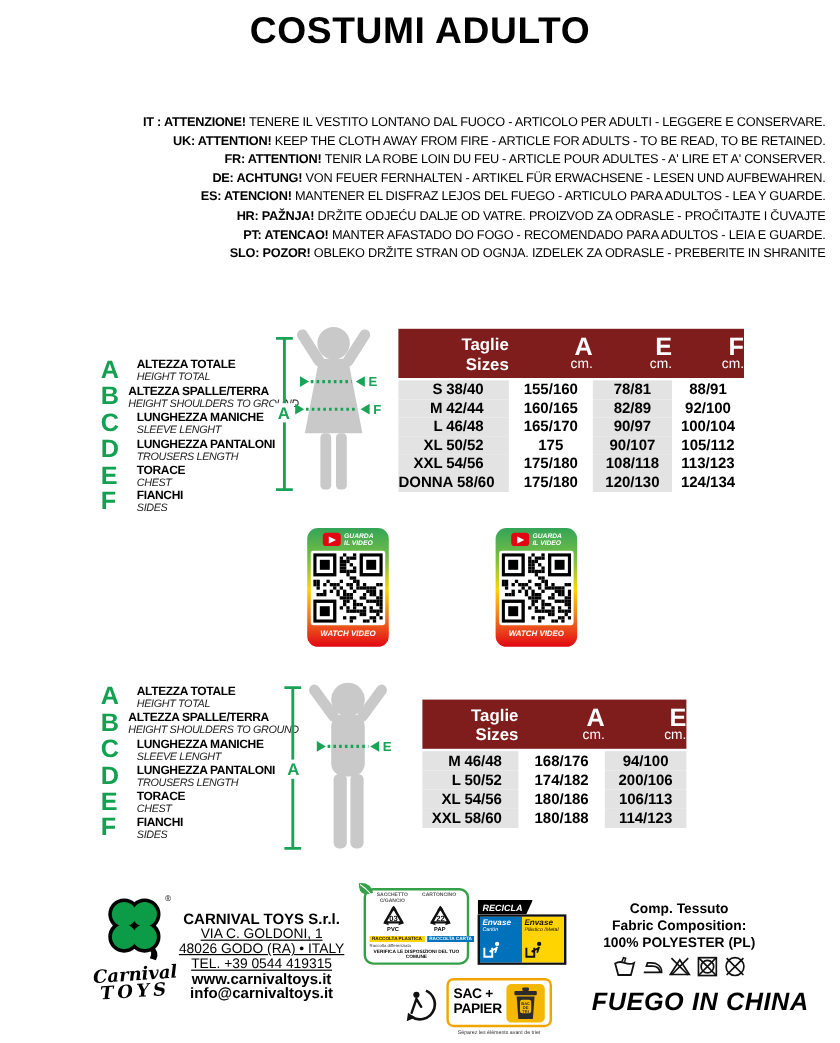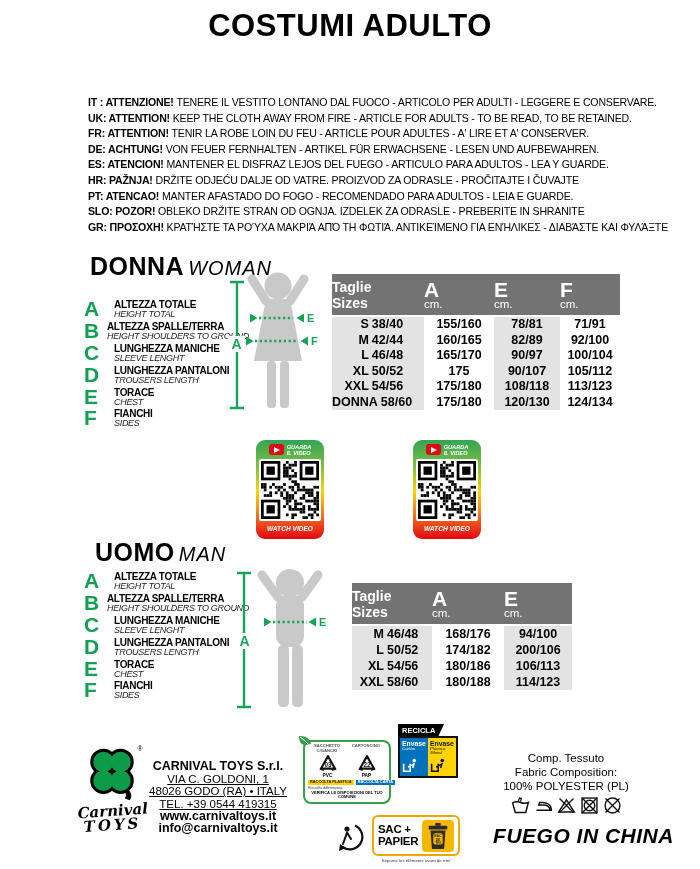--- a/index.html
+++ b/index.html
@@ -5,21 +5,21 @@
   html,body{margin:0;padding:0;background:#fff;}
   .page{position:relative;width:700px;height:869px;background:#fff;overflow:hidden;
         font-family:"Liberation Sans",sans-serif;color:#000;}
   
   .title{position:absolute;top:8px;left:0;width:700px;text-align:center;
          font-size:31px;font-weight:800;letter-spacing:.5px;}
   .subtitle{position:absolute;top:46px;left:0;width:700px;text-align:center;
             font-size:23px;font-style:italic;font-weight:500;letter-spacing:2px;word-spacing:9px;}
   
   .warnings{position:absolute;top:95px;left:88px;width:600px;}
-  .warning-line{font-size:10.6px;line-height:15.6px;letter-spacing:-.2px;white-space:nowrap;}
+  .warning-line{font-size:10.6px;line-height:15.6px;letter-spacing:-.2px;white-space:nowrap;text-align:right;}
   .warning-line b{font-weight:800;}
   
   .section-head{position:absolute;font-size:25px;font-weight:800;letter-spacing:.5px;}
   .section-head .en{font-style:italic;font-weight:400;font-size:20px;margin-left:4px;letter-spacing:1px;}
   #head-woman{left:90px;top:252px;}
   #head-man{left:95px;top:538px;}
   
   .measures{position:absolute;width:165px;}
   #measures-woman{left:84px;top:299px;}
   #measures-man{left:84px;top:571px;}
@@ -32,21 +32,21 @@
   #figure-woman{left:200px;top:270px;width:130px;height:150px;}
   #figure-man{left:228px;top:565px;width:130px;height:150px;}
   .fig-letter{fill:#17A457;font-weight:800;font-size:14px;text-anchor:middle;
               font-family:"Liberation Sans",sans-serif;}
   .fig-letter-sm{fill:#17A457;font-weight:800;font-size:11px;
               font-family:"Liberation Sans",sans-serif;}
   
   .size-table{position:absolute;}
   #woman-table{left:332px;top:274px;width:288px;}
   #man-table{left:352px;top:583px;width:220px;}
-  .t-head{display:flex;background:#737373;color:#fff;text-align:left;height:41px;}
+  .t-head{display:flex;background:#7f1d1d;color:#fff;text-align:right;height:41px;}
   .t-hcell{display:flex;flex-direction:column;justify-content:center;}
   .h-big{font-size:21px;font-weight:800;line-height:19px;}
   .h-cm{font-size:11.5px;line-height:11px;}
   .h-sm{font-size:14px;font-weight:700;line-height:16px;}
   .t-body{margin-top:2px;}
   .t-row{display:flex;}
   #woman-table .t-row{height:15.5px;}
   #man-table .t-row{height:16px;}
   .t-cell{text-align:center;font-size:12.5px;font-weight:700;line-height:15.5px;}
   #man-table .t-cell{line-height:16px;}
@@ -88,67 +88,63 @@
   .mobius{width:24px;height:19px;display:block;margin:0 auto;}
   .mob-num{font-size:8px;font-weight:800;text-anchor:middle;fill:#111;
            font-family:"Liberation Sans",sans-serif;}
   .loop-mat{font-size:4.8px;font-weight:800;line-height:5px;}
   .eco-tags{display:flex;justify-content:space-between;margin-top:1.5px;gap:2px;}
   .tag{font-size:3.9px;font-weight:800;padding:.5px 2px;line-height:4.4px;white-space:nowrap;}
   .tag-plastic{background:#FFD400;color:#111;}
   .tag-paper{background:#0072BC;color:#fff;}
   .eco-sub{font-size:3.6px;color:#333;line-height:4px;margin-top:.5px;}
   .eco-bottom{font-size:4px;font-weight:800;text-align:center;margin-top:1px;line-height:4.4px;}
-  .recicla{position:absolute;left:398px;top:724px;width:60px;}
+  .recicla{position:absolute;left:398px;top:750px;width:74px;font-style:italic;}
   .recicla-head{background:#000;color:#fff;font-size:7.5px;font-weight:800;padding:1.5px 4px;
                 width:46px;box-sizing:border-box;clip-path:polygon(0 0,100% 0,88% 100%,0 100%);}
   .recicla-panels{display:flex;border:2px solid #111;}
   .panel{width:50%;height:38px;padding:1.5px 2px;box-sizing:border-box;position:relative;}
   .panel-blue{background:#0072BC;color:#fff;}
   .panel-yellow{background:#FFD400;color:#111;}
   .env{font-size:6.8px;font-weight:800;line-height:7px;}
   .env-sub{font-size:4.4px;line-height:4.8px;}
   .tidyman{position:absolute;left:2px;bottom:2px;}
   .triman{position:absolute;left:338px;top:822px;}
   .sac-box{position:absolute;left:372px;top:815px;width:88px;height:41px;border:2.5px solid #F0A500;
            border-radius:6px;background:#fff;box-sizing:border-box;display:flex;align-items:center;
            justify-content:space-between;padding:2px 4px;}
   .sac-text{font-weight:800;font-size:11.5px;line-height:11.5px;letter-spacing:-.3px;}
   .sac-bin{width:32px;height:32px;background:#F5B800;border-radius:4px;display:flex;
            align-items:center;justify-content:center;}
   .sac-note{position:absolute;left:372px;top:858px;width:88px;text-align:center;
             font-size:4.4px;color:#333;}
   .comp{position:absolute;left:496px;top:752px;width:140px;text-align:center;}
-  .comp-line{font-size:11.5px;font-weight:400;line-height:13.8px;white-space:nowrap;}
+  .comp-line{font-size:11.5px;font-weight:700;line-height:13.8px;white-space:nowrap;}
   .care{display:flex;justify-content:center;gap:2px;margin-top:2px;}
   .made{position:absolute;left:486px;top:824px;width:195px;text-align:center;
         font-size:21px;font-weight:800;font-style:italic;letter-spacing:.5px;white-space:nowrap;}
 </style>
 </head>
 <body>
 
 <div class="page">
 
   <div class="title">COSTUMI ADULTO</div>
 
   <div class="warnings" id="warnings">
       <div class="warning-line"><b>IT : ATTENZIONE! </b><span>TENERE IL VESTITO LONTANO DAL FUOCO - ARTICOLO PER ADULTI - LEGGERE E CONSERVARE.</span></div>
       <div class="warning-line"><b>UK: ATTENTION! </b><span>KEEP THE CLOTH AWAY FROM FIRE - ARTICLE FOR ADULTS - TO BE READ, TO BE RETAINED.</span></div>
       <div class="warning-line"><b>FR: ATTENTION! </b><span>TENIR LA ROBE LOIN DU FEU - ARTICLE POUR ADULTES  - A' LIRE ET A' CONSERVER.</span></div>
       <div class="warning-line"><b>DE: ACHTUNG! </b><span>VON FEUER FERNHALTEN - ARTIKEL FÜR ERWACHSENE  - LESEN UND AUFBEWAHREN.</span></div>
       <div class="warning-line"><b>ES: ATENCION! </b><span>MANTENER EL DISFRAZ LEJOS DEL FUEGO -  ARTICULO PARA ADULTOS - LEA Y GUARDE.</span></div>
       <div class="warning-line"><b>HR: PAŽNJA! </b><span>DRŽITE ODJEĆU DALJE OD VATRE. PROIZVOD ZA ODRASLE - PROČITAJTE I ČUVAJTE</span></div>
       <div class="warning-line"><b>PT: ATENCAO! </b><span>MANTER AFASTADO DO FOGO - RECOMENDADO PARA ADULTOS - LEIA E GUARDE.</span></div>
       <div class="warning-line"><b>SLO: POZOR! </b><span>OBLEKO DRŽITE STRAN OD OGNJA. IZDELEK ZA ODRASLE - PREBERITE IN SHRANITE</span></div>
-      <div class="warning-line"><b>GR: ΠΡΟΣΟΧΗ! </b><span>ΚΡΑΤΉΣΤΕ ΤΑ ΡΟΎΧΑ ΜΑΚΡΙΆ ΑΠΌ ΤΗ ΦΩΤΙΆ. ΑΝΤΙΚΕΊΜΕΝΟ ΓΙΑ ΕΝΉΛΙΚΕΣ - ΔΙΑΒΆΣΤΕ ΚΑΙ ΦΥΛΆΞΤΕ</span></div>
-    </div>
-
-  <div class="section-head" id="head-woman">
-    <span>DONNA</span><span class="en">WOMAN</span>
-  </div>
+    </div>
+
   <div class="measures" id="measures-woman">
       <div class="measure-item">
         <div class="measure-letter">A</div>
         <div class="measure-text">
           <div class="m-it">ALTEZZA TOTALE</div>
           <div class="m-en">HEIGHT TOTAL</div>
         </div>
       </div>
       <div class="measure-item">
         <div class="measure-letter">B</div>
@@ -237,21 +233,21 @@
         </div>
       </div>
       <div class="t-body">
         <div class="t-row">
           <div class="t-cell size-cell tc0 shade">
             <span class="size-letter">S</span>
             <span class="size-range">38/40</span>
           </div>
           <div class="t-cell tc1">155/160</div>
           <div class="t-cell tc2 shade">78/81</div>
-          <div class="t-cell tc3">71/91</div>
+          <div class="t-cell tc3">88/91</div>
         </div>
         <div class="t-row">
           <div class="t-cell size-cell tc0 shade">
             <span class="size-letter">M</span>
             <span class="size-range">42/44</span>
           </div>
           <div class="t-cell tc1">160/165</div>
           <div class="t-cell tc2 shade">82/89</div>
           <div class="t-cell tc3">92/100</div>
         </div>
@@ -572,23 +568,20 @@
             <rect x="60" y="57" width="3" height="3" fill="#000"></rect>
             <rect x="33" y="60" width="3" height="3" fill="#000"></rect>
             <rect x="45" y="60" width="3" height="3" fill="#000"></rect>
             <rect x="48" y="60" width="3" height="3" fill="#000"></rect>
             <rect x="54" y="60" width="3" height="3" fill="#000"></rect>
           </svg></div>
       </div>
     <div class="qr-bottom">WATCH VIDEO</div>
   </div>
 
-  <div class="section-head" id="head-man">
-    <span>UOMO</span><span class="en">MAN</span>
-  </div>
   <div class="measures" id="measures-man">
       <div class="measure-item">
         <div class="measure-letter">A</div>
         <div class="measure-text">
           <div class="m-it">ALTEZZA TOTALE</div>
           <div class="m-en">HEIGHT TOTAL</div>
         </div>
       </div>
       <div class="measure-item">
         <div class="measure-letter">B</div>

